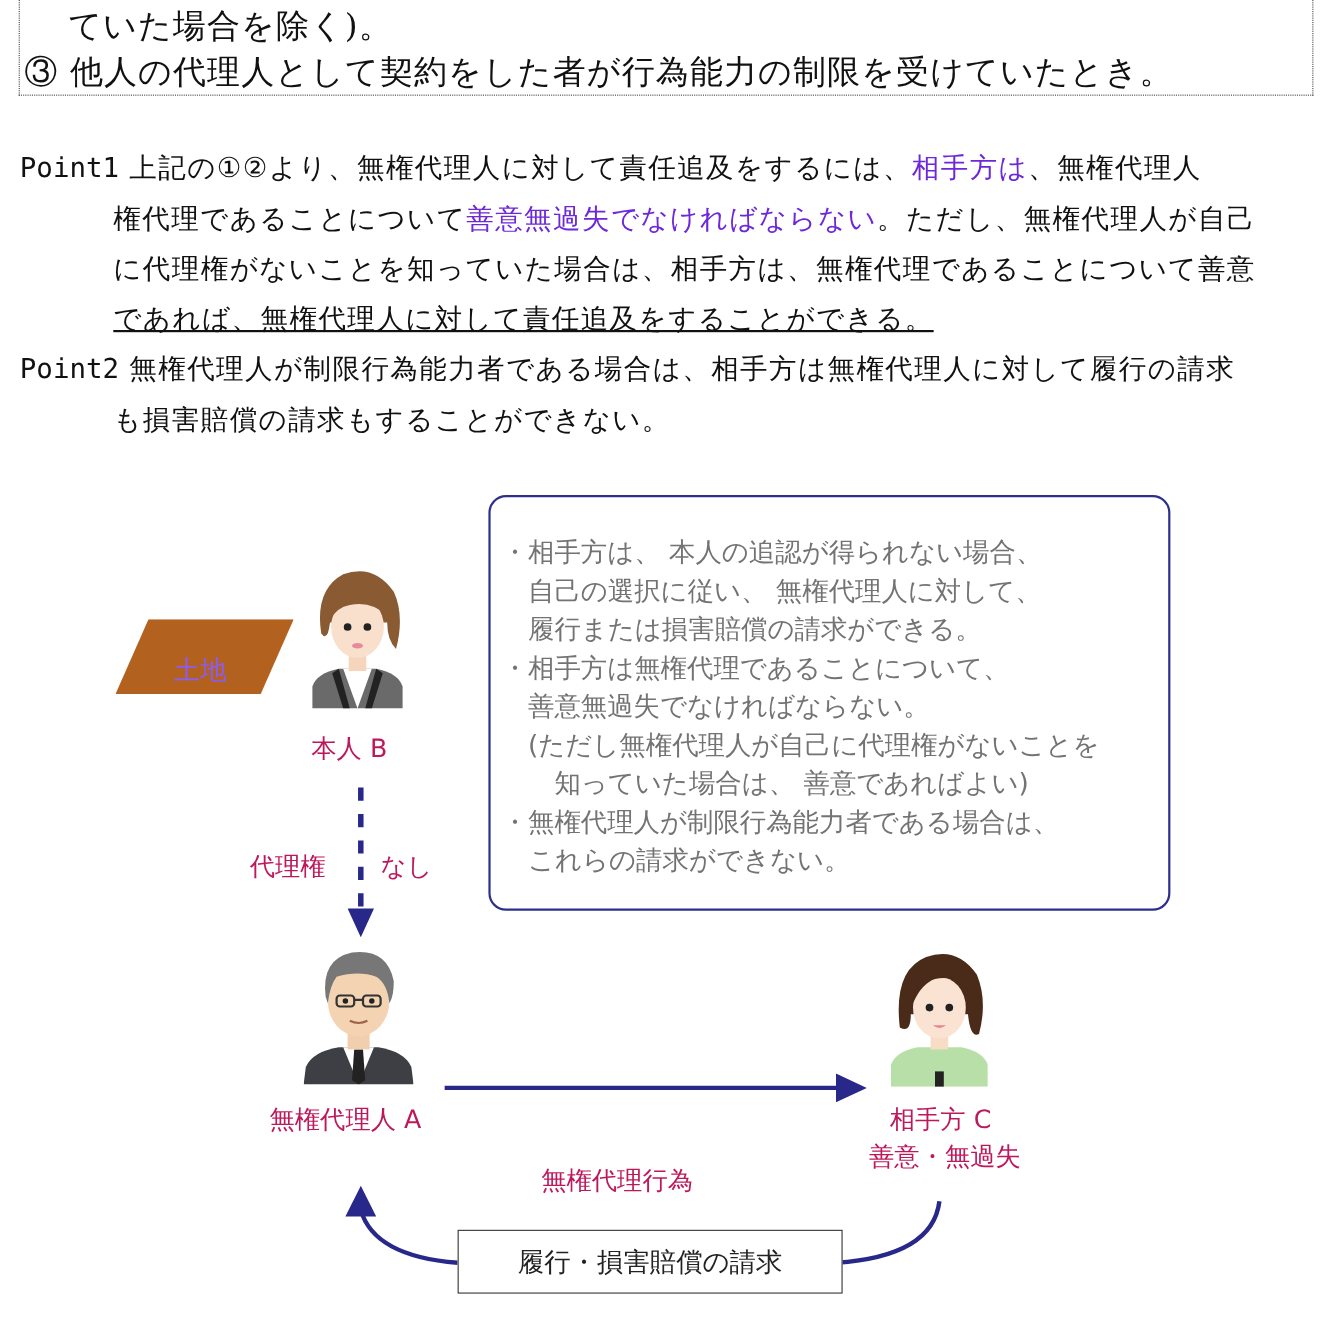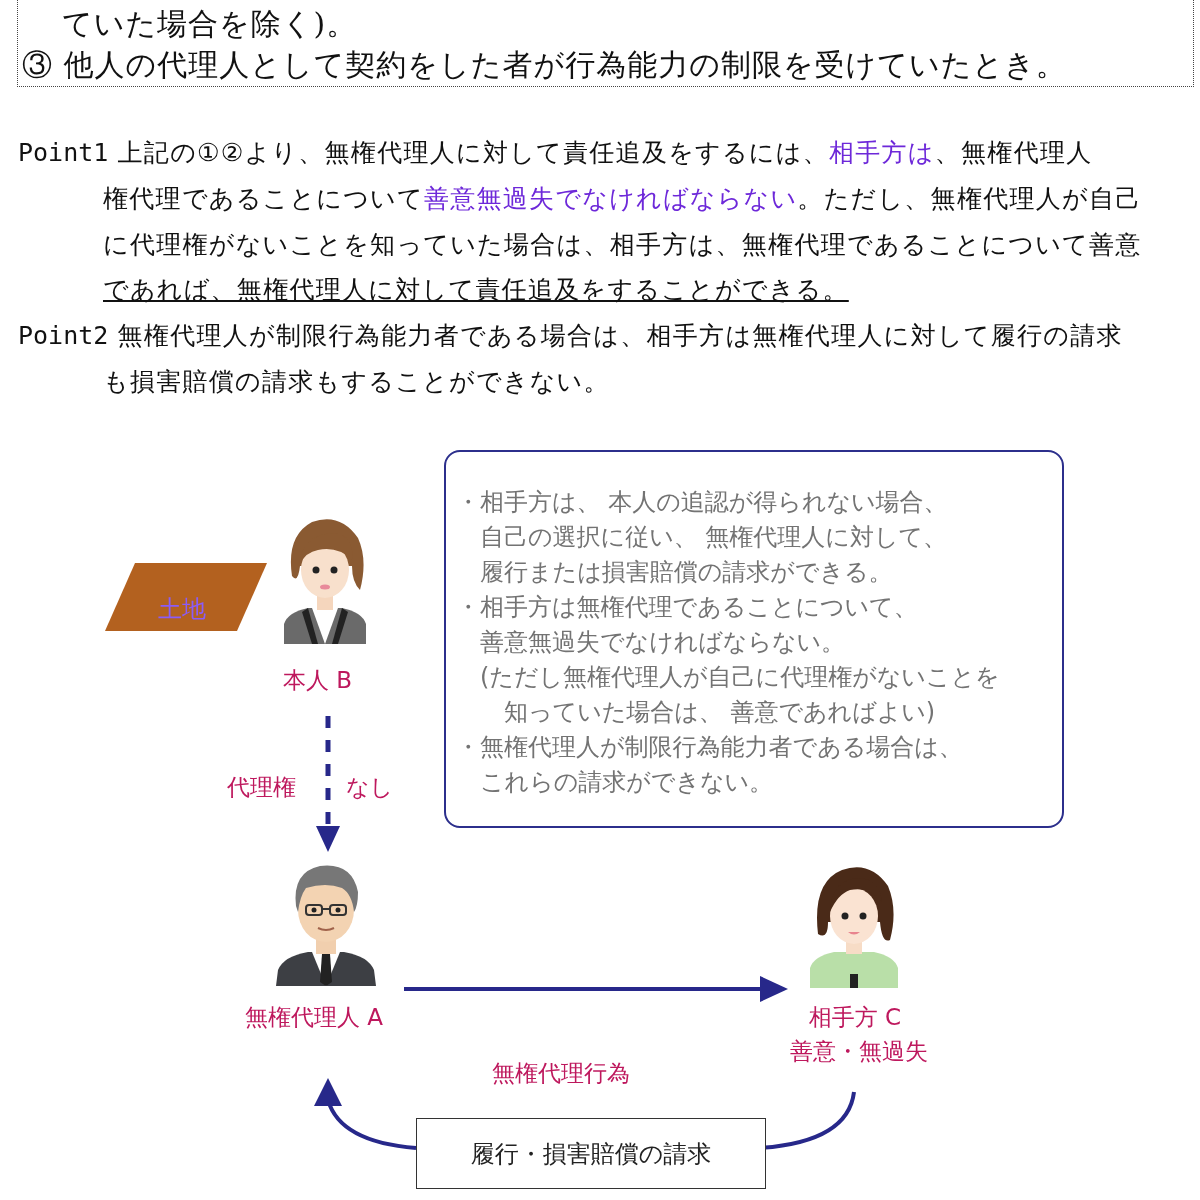--- a/index.html
+++ b/index.html
@@ -24,21 +24,21 @@
   .land-label { position: absolute; left: 0; top: 12px; width: 100%; height: 100%;
                 display: flex; align-items: center; justify-content: center;
                 color: #8b5cf6; font-size: 24px; font-weight: normal; padding-right: 8px; box-sizing: border-box; }
 
   .plabel { position: absolute; font-size: 23px; white-space: nowrap; text-align: center; color: #be185d; }
 
   .callout { left: 444px; top: 450px; width: 620px; height: 378px; border: 2.5px solid #2c2f8c;
              border-radius: 16px; box-sizing: border-box; }
   .cl { position: absolute; font-size: 24px; white-space: nowrap; color: #737373; }
 
-  .claimbox { left: 416px; top: 1118px; width: 350px; height: 71px; border: 1.5px solid #333;
+  .claimbox { left: 416px; top: 1118px; width: 350px; height: 58px; border: 1.5px solid #333;
               background: #fff; box-sizing: border-box; display: flex; align-items: center; justify-content: center;
               font-size: 24px; color: #222; }
 </style>
 </head>
 <body>
 
 <div class="abs topbox"></div>
 <div class="topline" style="top:4px; left:62px;">ていた場合を除く)。</div>
 <div class="topline" style="top:45px;">
   <span>③ 他人の代理人として契約をした者が</span><span class="bold">行為能力の制限を受けていたとき。</span>

